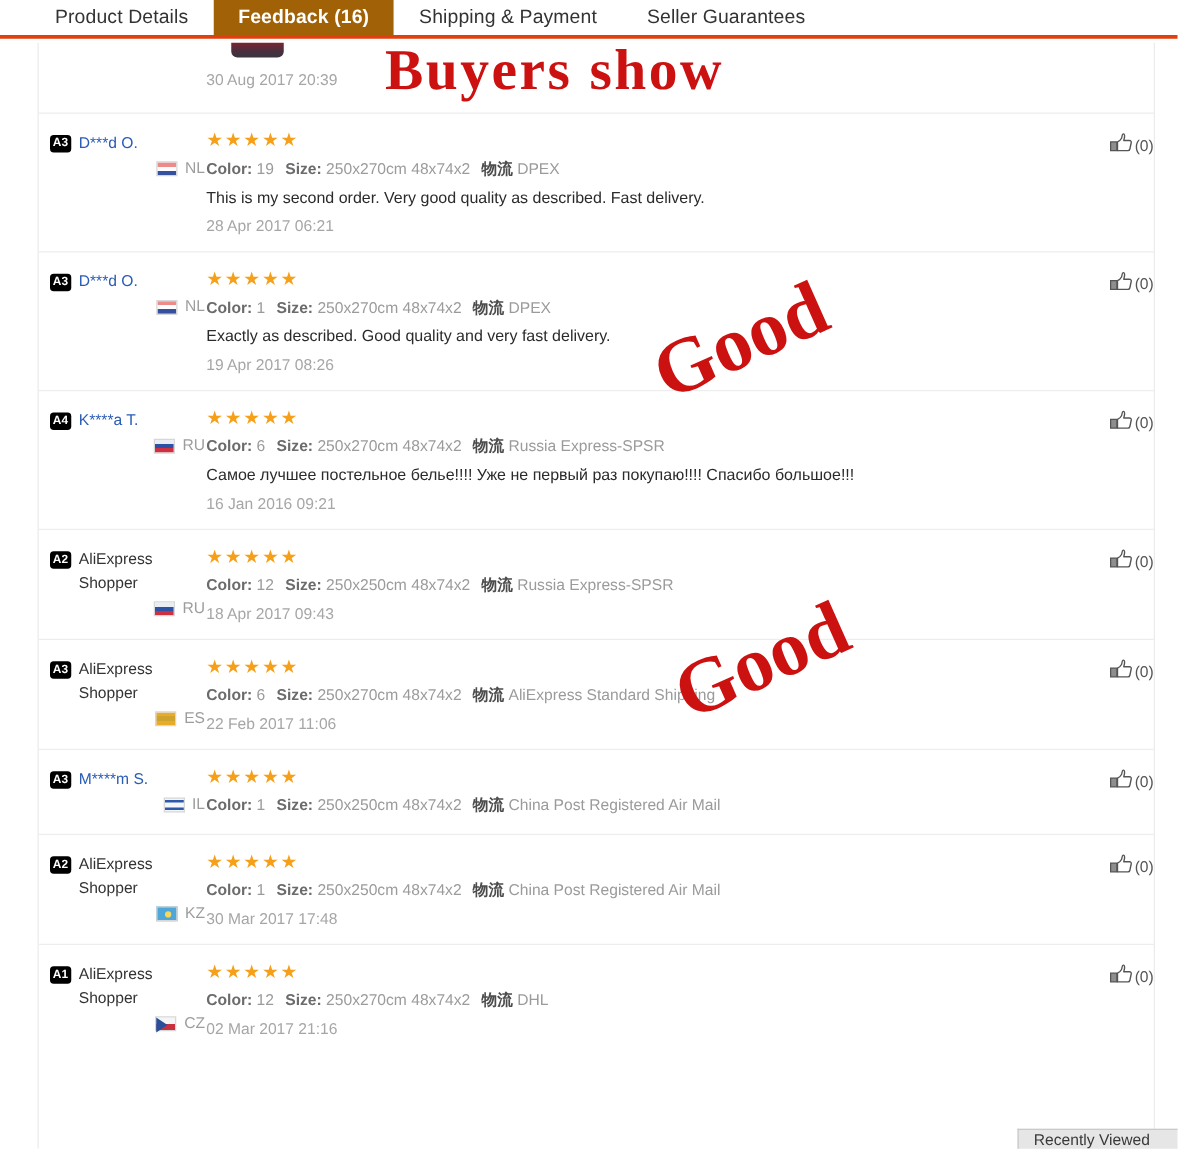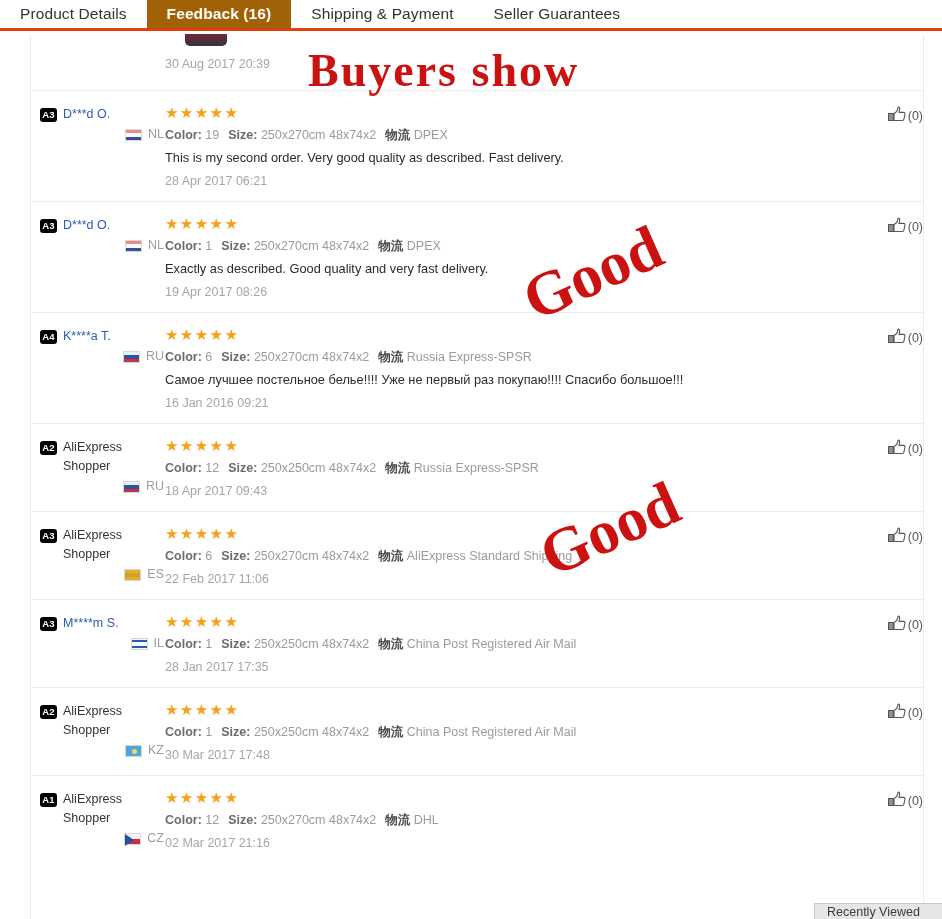--- a/index.html
+++ b/index.html
@@ -19,20 +19,21 @@
   
   #tabbar {
     position: absolute;
     top: 0; left: 0;
     width: 942px; height: 31px;
     background: #ffffff;
     border-bottom: 3px solid #e0400f;
     display: flex;
     align-items: stretch;
     z-index: 30;
+    padding-left: 24px;
   }
   .tab {
     display: flex;
     align-items: center;
     justify-content: center;
     padding: 0 20px;
     font-size: 15.5px;
     color: #333333;
     background: #ffffff;
     cursor: pointer;
@@ -225,21 +226,21 @@
   .wm {
     position: absolute;
     color: #cc1111;
     font-family: "Liberation Serif", "DejaVu Serif", serif;
     font-weight: bold;
     pointer-events: none;
     z-index: 20;
     white-space: nowrap;
   }
   #wm-buyers-show {
-    left: 308px; top: 44px;
+    left: 308px; top: 29px;
     font-size: 46px;
     letter-spacing: 2px;
   }
   #wm-good-1 {
     left: 541px; top: 264px;
     font-size: 62px;
     transform: rotate(-24deg);
     transform-origin: left bottom;
   }
   #wm-good-2 {
@@ -418,21 +419,20 @@
               <span class="user-name">M****m S.</span>
             </div>
             <div class="country-line">
               <span class="flag flag-IL"></span>
               <span class="country-code">IL</span>
             </div>
           </div>
           <div class="detail-col">
             <div class="stars">★★★★★</div>
             <div class="attr-line"><span class="attr-label">Color:</span> <span class="attr-val">1</span><span class="attr-sep"></span><span class="attr-label">Size:</span> <span class="attr-val">250x250cm 48x74x2</span><span class="attr-sep"></span><span class="logi-cn">物流</span> <span class="attr-val">China Post Registered Air Mail</span></div>
-            <div class="review-date">28 Jan 2017 17:35</div>
           </div>
           <div class="helpful-col"><span class="thumb-icon"><svg width="18" height="16" viewBox="0 0 18 16" xmlns="http://www.w3.org/2000/svg">
                 <rect x="0.5" y="7.5" width="5" height="7" fill="#8e8e8e" stroke="#555" stroke-width="1"></rect>
                 <path d="M6 14.5 L6 7.5 C6 7.5 8.2 6.6 9.2 4.6 C9.9 3.2 9.4 1.2 10.6 1.1 C11.9 1 11.9 3.2 11.3 5.2 L11 6.4 L15.6 6.4 C16.6 6.4 17.2 7.2 17 8 L15.9 13.2 C15.75 14 15.1 14.5 14.3 14.5 Z" fill="#ffffff" stroke="#555" stroke-width="1.1" stroke-linejoin="round"></path>
               </svg></span><span class="helpful-count">(0)</span></div>
         </div>
       </div>
       <div class="row">
         <div class="row-inner">
           <div class="user-col">

